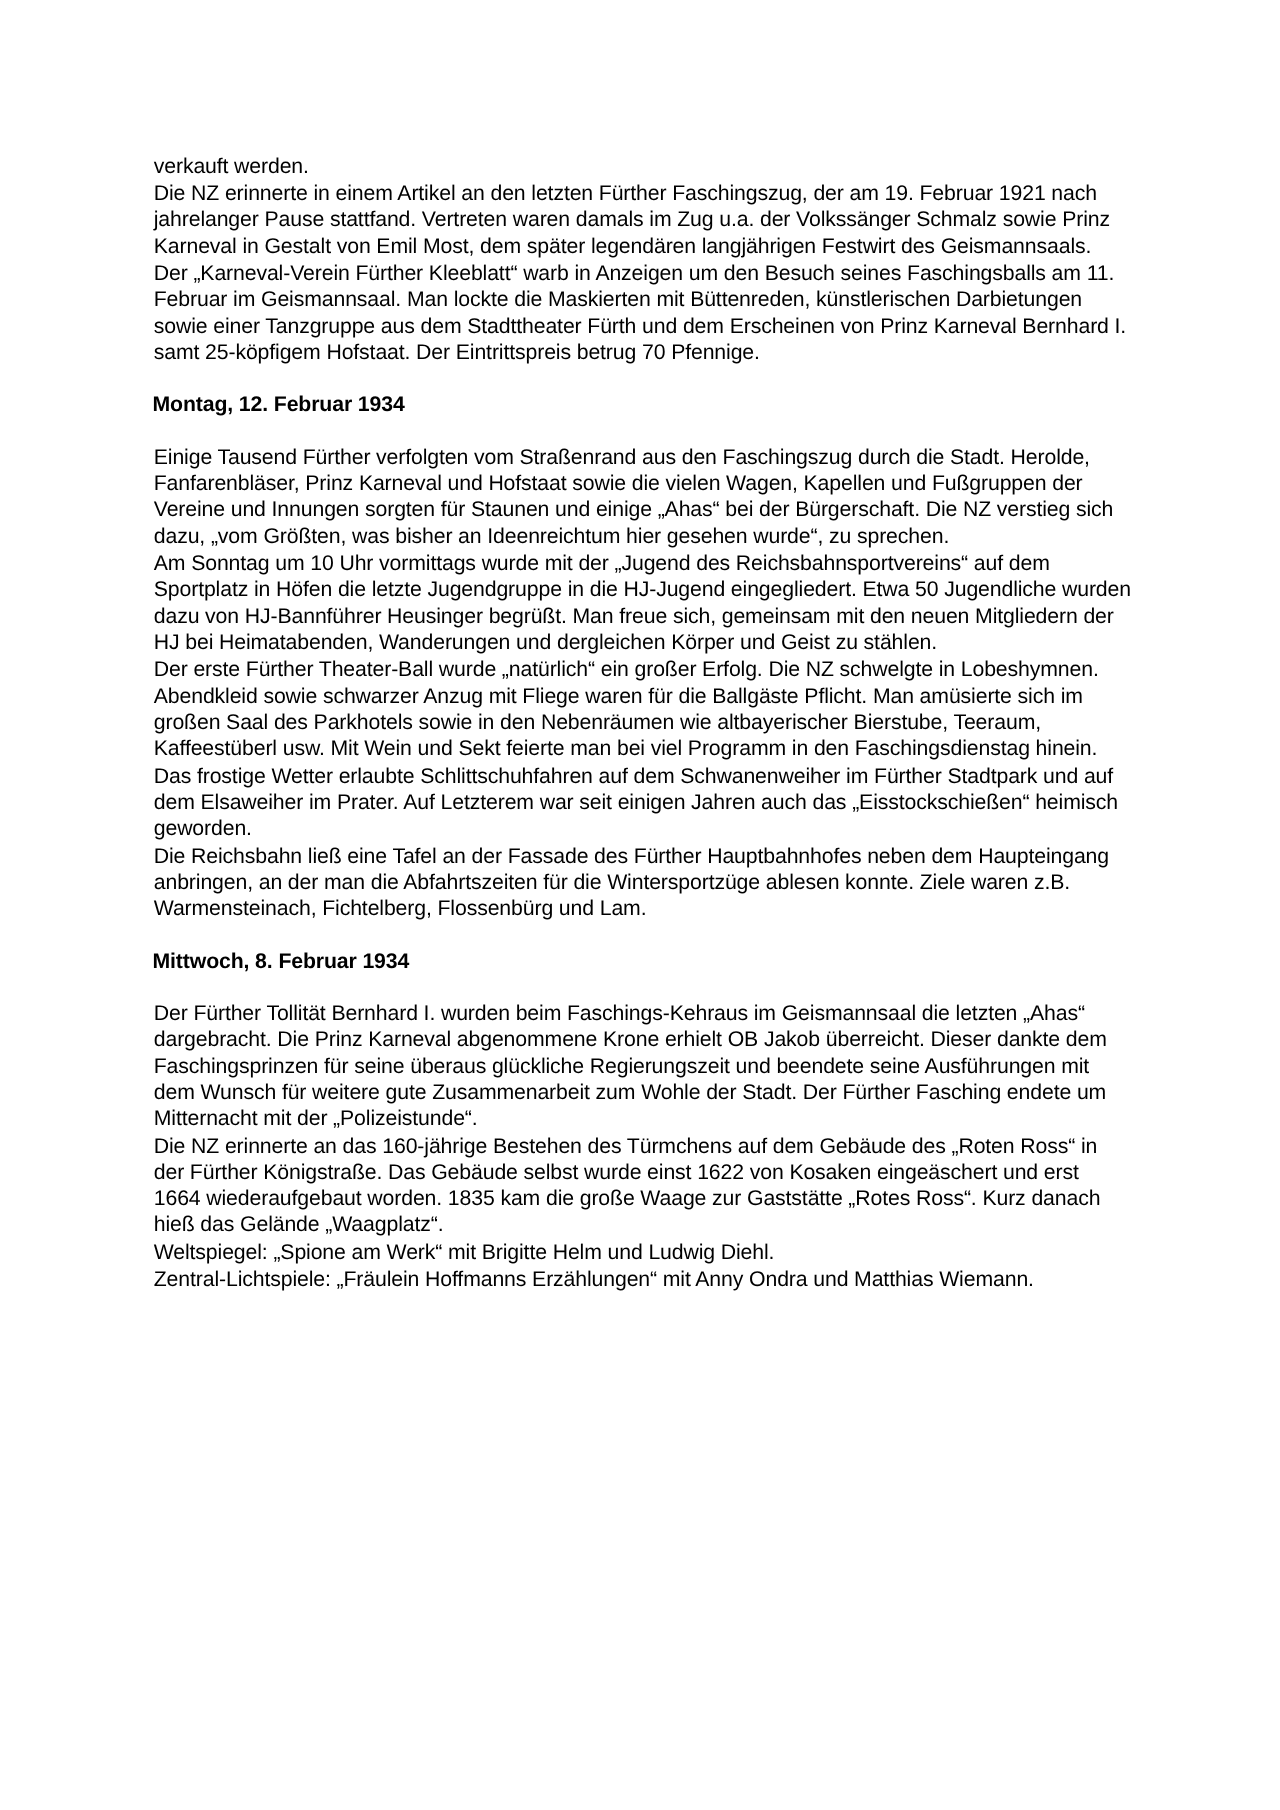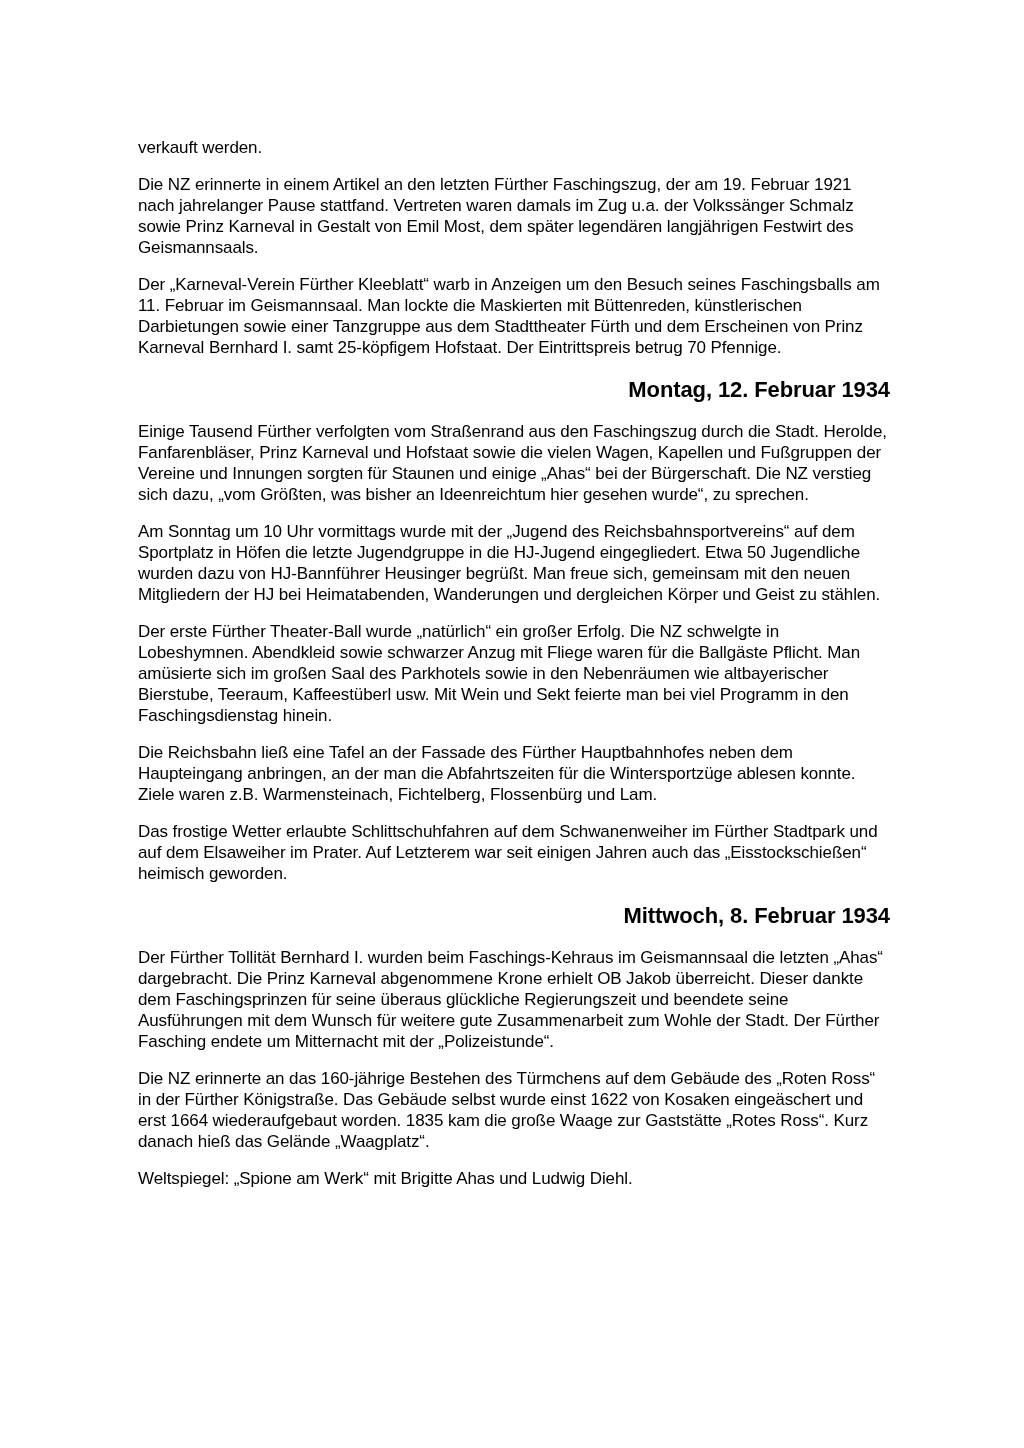--- a/index.html
+++ b/index.html
@@ -15,50 +15,50 @@
     color: #000000;
     -webkit-font-smoothing: antialiased;
   }
   .page {
     position: absolute;
     top: 121px;
     left: 122px;
     width: 784px;
   }
   .doc-text p {
-    margin: 16px;
+    margin: 1px;
     font-size: 17px;
     line-height: 21px;
     letter-spacing: -0.1px;
     text-align: left;
   }
   .doc-text h2 {
-    margin: 21px 16px;
-    font-size: 22px;
+    margin: 21px 0;
+    font-size: 17px;
     line-height: 21px;
     font-weight: bold;
     letter-spacing: -0.1px;
-    text-align: right;
   }
 </style>
 </head>
 <body>
 
 <div class="page doc-text">
 
   <p>verkauft werden.</p>
   <p>Die NZ erinnerte in einem Artikel an den letzten Fürther Faschingszug, der am 19. Februar 1921 nach jahrelanger Pause stattfand. Vertreten waren damals im Zug u.a. der Volkssänger Schmalz sowie Prinz Karneval in Gestalt von Emil Most, dem später legendären langjährigen Festwirt des Geismannsaals.</p>
   <p>Der „Karneval-Verein Fürther Kleeblatt“ warb in Anzeigen um den Besuch seines Faschingsballs am 11. Februar im Geismannsaal. Man lockte die Maskierten mit Büttenreden, künstlerischen Darbietungen sowie einer Tanzgruppe aus dem Stadttheater Fürth und dem Erscheinen von Prinz Karneval Bernhard I. samt 25-köpfigem Hofstaat. Der Eintrittspreis betrug 70 Pfennige.</p>
 
   <h2>Montag, 12. Februar 1934</h2>
   <p>Einige Tausend Fürther verfolgten vom Straßenrand aus den Faschingszug durch die Stadt. Herolde, Fanfarenbläser, Prinz Karneval und Hofstaat sowie die vielen Wagen, Kapellen und Fußgruppen der Vereine und Innungen sorgten für Staunen und einige „Ahas“ bei der Bürgerschaft. Die NZ verstieg sich dazu, „vom Größten, was bisher an Ideenreichtum hier gesehen wurde“, zu sprechen.</p>
   <p>Am Sonntag um 10 Uhr vormittags wurde mit der „Jugend des Reichsbahnsportvereins“ auf dem Sportplatz in Höfen die letzte Jugendgruppe in die HJ-Jugend eingegliedert. Etwa 50 Jugendliche wurden dazu von HJ-Bannführer Heusinger begrüßt. Man freue sich, gemeinsam mit den neuen Mitgliedern der HJ bei Heimatabenden, Wanderungen und dergleichen Körper und Geist zu stählen.</p>
 
   <p>Der erste Fürther Theater-Ball wurde „natürlich“ ein großer Erfolg. Die NZ schwelgte in Lobeshymnen. Abendkleid sowie schwarzer Anzug mit Fliege waren für die Ballgäste Pflicht. Man amüsierte sich im großen Saal des Parkhotels sowie in den Nebenräumen wie altbayerischer Bierstube, Teeraum, Kaffeestüberl usw. Mit Wein und Sekt feierte man bei viel Programm in den Faschingsdienstag hinein.</p>
+  <p>Das frostige Wetter erlaubte Schlittschuhfahren auf dem Schwanenweiher im Fürther Stadtpark und auf dem Elsaweiher im Prater. Auf Letzterem war seit einigen Jahren auch das „Eisstockschießen“ heimisch geworden.</p>
   <p>Die Reichsbahn ließ eine Tafel an der Fassade des Fürther Hauptbahnhofes neben dem Haupteingang anbringen, an der man die Abfahrtszeiten für die Wintersportzüge ablesen konnte. Ziele waren z.B. Warmensteinach, Fichtelberg, Flossenbürg und Lam.</p>
-  <p>Das frostige Wetter erlaubte Schlittschuhfahren auf dem Schwanenweiher im Fürther Stadtpark und auf dem Elsaweiher im Prater. Auf Letzterem war seit einigen Jahren auch das „Eisstockschießen“ heimisch geworden.</p>
 
   <h2>Mittwoch, 8. Februar 1934</h2>
   <p>Der Fürther Tollität Bernhard I. wurden beim Faschings-Kehraus im Geismannsaal die letzten „Ahas“ dargebracht. Die Prinz Karneval abgenommene Krone erhielt OB Jakob überreicht. Dieser dankte dem Faschingsprinzen für seine überaus glückliche Regierungszeit und beendete seine Ausführungen mit dem Wunsch für weitere gute Zusammenarbeit zum Wohle der Stadt. Der Fürther Fasching endete um Mitternacht mit der „Polizeistunde“.</p>
   <p>Die NZ erinnerte an das 160-jährige Bestehen des Türmchens auf dem Gebäude des „Roten Ross“ in der Fürther Königstraße. Das Gebäude selbst wurde einst 1622 von Kosaken eingeäschert und erst 1664 wiederaufgebaut worden. 1835 kam die große Waage zur Gaststätte „Rotes Ross“. Kurz danach hieß das Gelände „Waagplatz“.</p>
-  <p>Weltspiegel: „Spione am Werk“ mit Brigitte Ahas und Ludwig Diehl.</p>
+  <p>Weltspiegel: „Spione am Werk“ mit Brigitte Helm und Ludwig Diehl.</p>
+  <p>Zentral-Lichtspiele: „Fräulein Hoffmanns Erzählungen“ mit Anny Ondra und Matthias Wiemann.</p>
 
 </div>
 
 </body></html>

